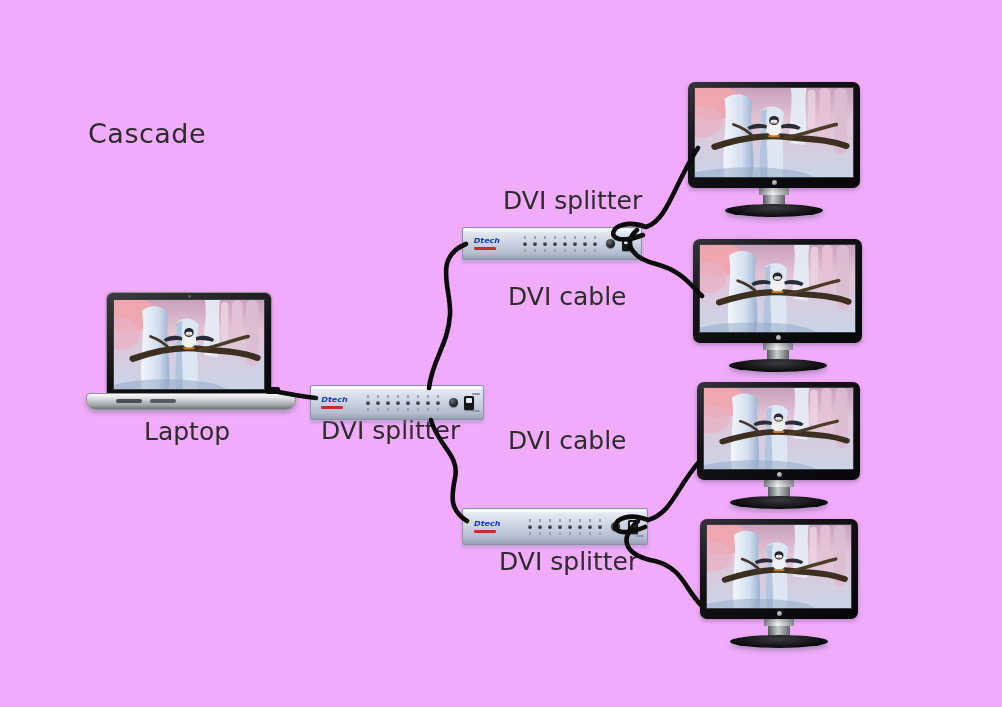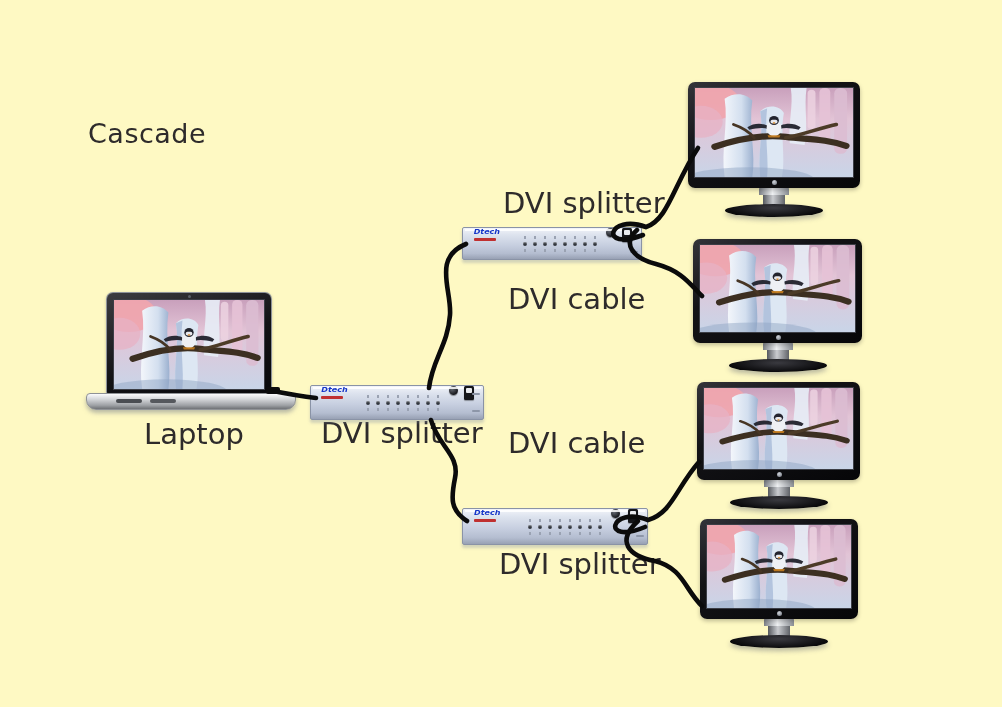--- a/index.html
+++ b/index.html
@@ -1,34 +1,34 @@
 <!DOCTYPE html>
 <html><head>
 <meta charset="utf-8">
 <style>
   html,body{margin:0;padding:0;background:#fff;}
   #canvas{
-    position:relative;width:1002px;height:707px;background:#fef9c3;overflow:hidden;
+    position:relative;width:1002px;height:707px;background:#f0abfc;overflow:hidden;
     font-family:"DejaVu Sans","Liberation Sans",sans-serif;color:#2e2b2b;
   }
   .lbl{position:absolute;color:#2e2b2b;white-space:nowrap;}
   .title{font-size:27px;letter-spacing:.5px;}
-  .caption{font-size:29px;}
+  .caption{font-size:25px;}
 
   
   #cables{position:absolute;left:0;top:0;z-index:5;pointer-events:none;}
   #cables path{stroke:#0b0b0b;stroke-width:4.6px;fill:none;stroke-linecap:round;}
 
   
   .splitter{
     position:absolute;z-index:3;border-radius:2px;
     background:linear-gradient(180deg,#f2f4f9 0%,#dde3ee 22%,#c7cfe0 55%,#b4bdd0 82%,#98a1b4 100%);
     border:1px solid #8a93a6;
     box-shadow:0 3px 3px rgba(130,140,160,.35);
-    display:flex;
+    display:flex;align-items:center;
   }
   .splitter::before{content:"";position:absolute;top:1px;left:1%;right:1%;height:2px;background:rgba(255,255,255,.85);}
   .sp-logo{margin-left:6%;line-height:1;}
   .sp-brand{display:block;font-size:8px;font-weight:bold;font-style:italic;color:#1535c8;transform:scaleY(.9);}
   .sp-sub{display:block;width:22px;height:2.5px;margin-top:2px;background:#c03030;border-radius:1px;}
   .sp-leds{display:flex;gap:6px;margin-left:auto;align-items:center;}
   .sp-leds i{position:relative;display:block;width:4px;height:4px;border-radius:50%;background:#30343c;box-shadow:inset 0 1px 1px rgba(255,255,255,.4);}
   .sp-leds i::before{content:"";position:absolute;left:1px;top:-6px;width:2px;height:3px;background:#9aa2b2;}
   .sp-leds i::after{content:"";position:absolute;left:1px;bottom:-6px;width:2px;height:3px;background:#9aa2b2;}
   .sp-knob{width:9px;height:9px;border-radius:50%;margin-left:5%;background:radial-gradient(circle at 35% 30%,#6a6f78,#17181c 70%);box-shadow:0 1px 1px rgba(0,0,0,.4);}

